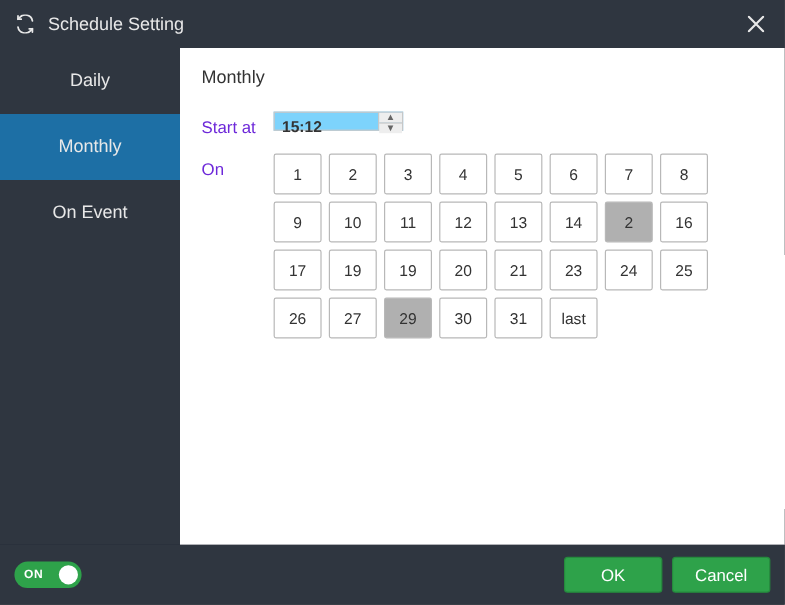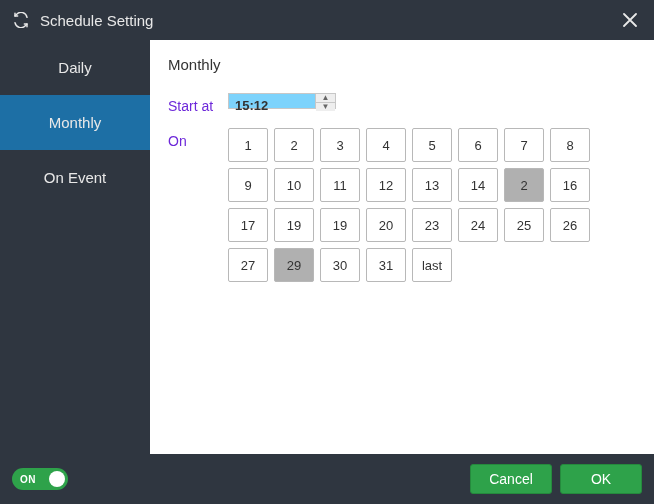--- a/index.html
+++ b/index.html
@@ -215,35 +215,36 @@
           <div class="day">11</div>
           <div class="day">12</div>
           <div class="day">13</div>
           <div class="day">14</div>
           <div class="day selected">2</div>
           <div class="day">16</div>
           <div class="day">17</div>
           <div class="day">19</div>
           <div class="day">19</div>
           <div class="day">20</div>
+          <div class="day">21</div>
           <div class="day">23</div>
           <div class="day">24</div>
           <div class="day">25</div>
           <div class="day">26</div>
           <div class="day">27</div>
           <div class="day selected">29</div>
           <div class="day">30</div>
           <div class="day">31</div>
           <div class="day">last</div>
         </div>
     </div>
   </div>
 </div>
 
 <div class="footer">
   <div class="toggle">
     <span class="toggle-label">ON</span>
     <span class="toggle-knob"></span>
   </div>
   <div class="footer-spacer"></div>
+  <div class="btn">OK</div>
   <div class="btn">Cancel</div>
-  <div class="btn">OK</div>
 </div>
 
 </body></html>

